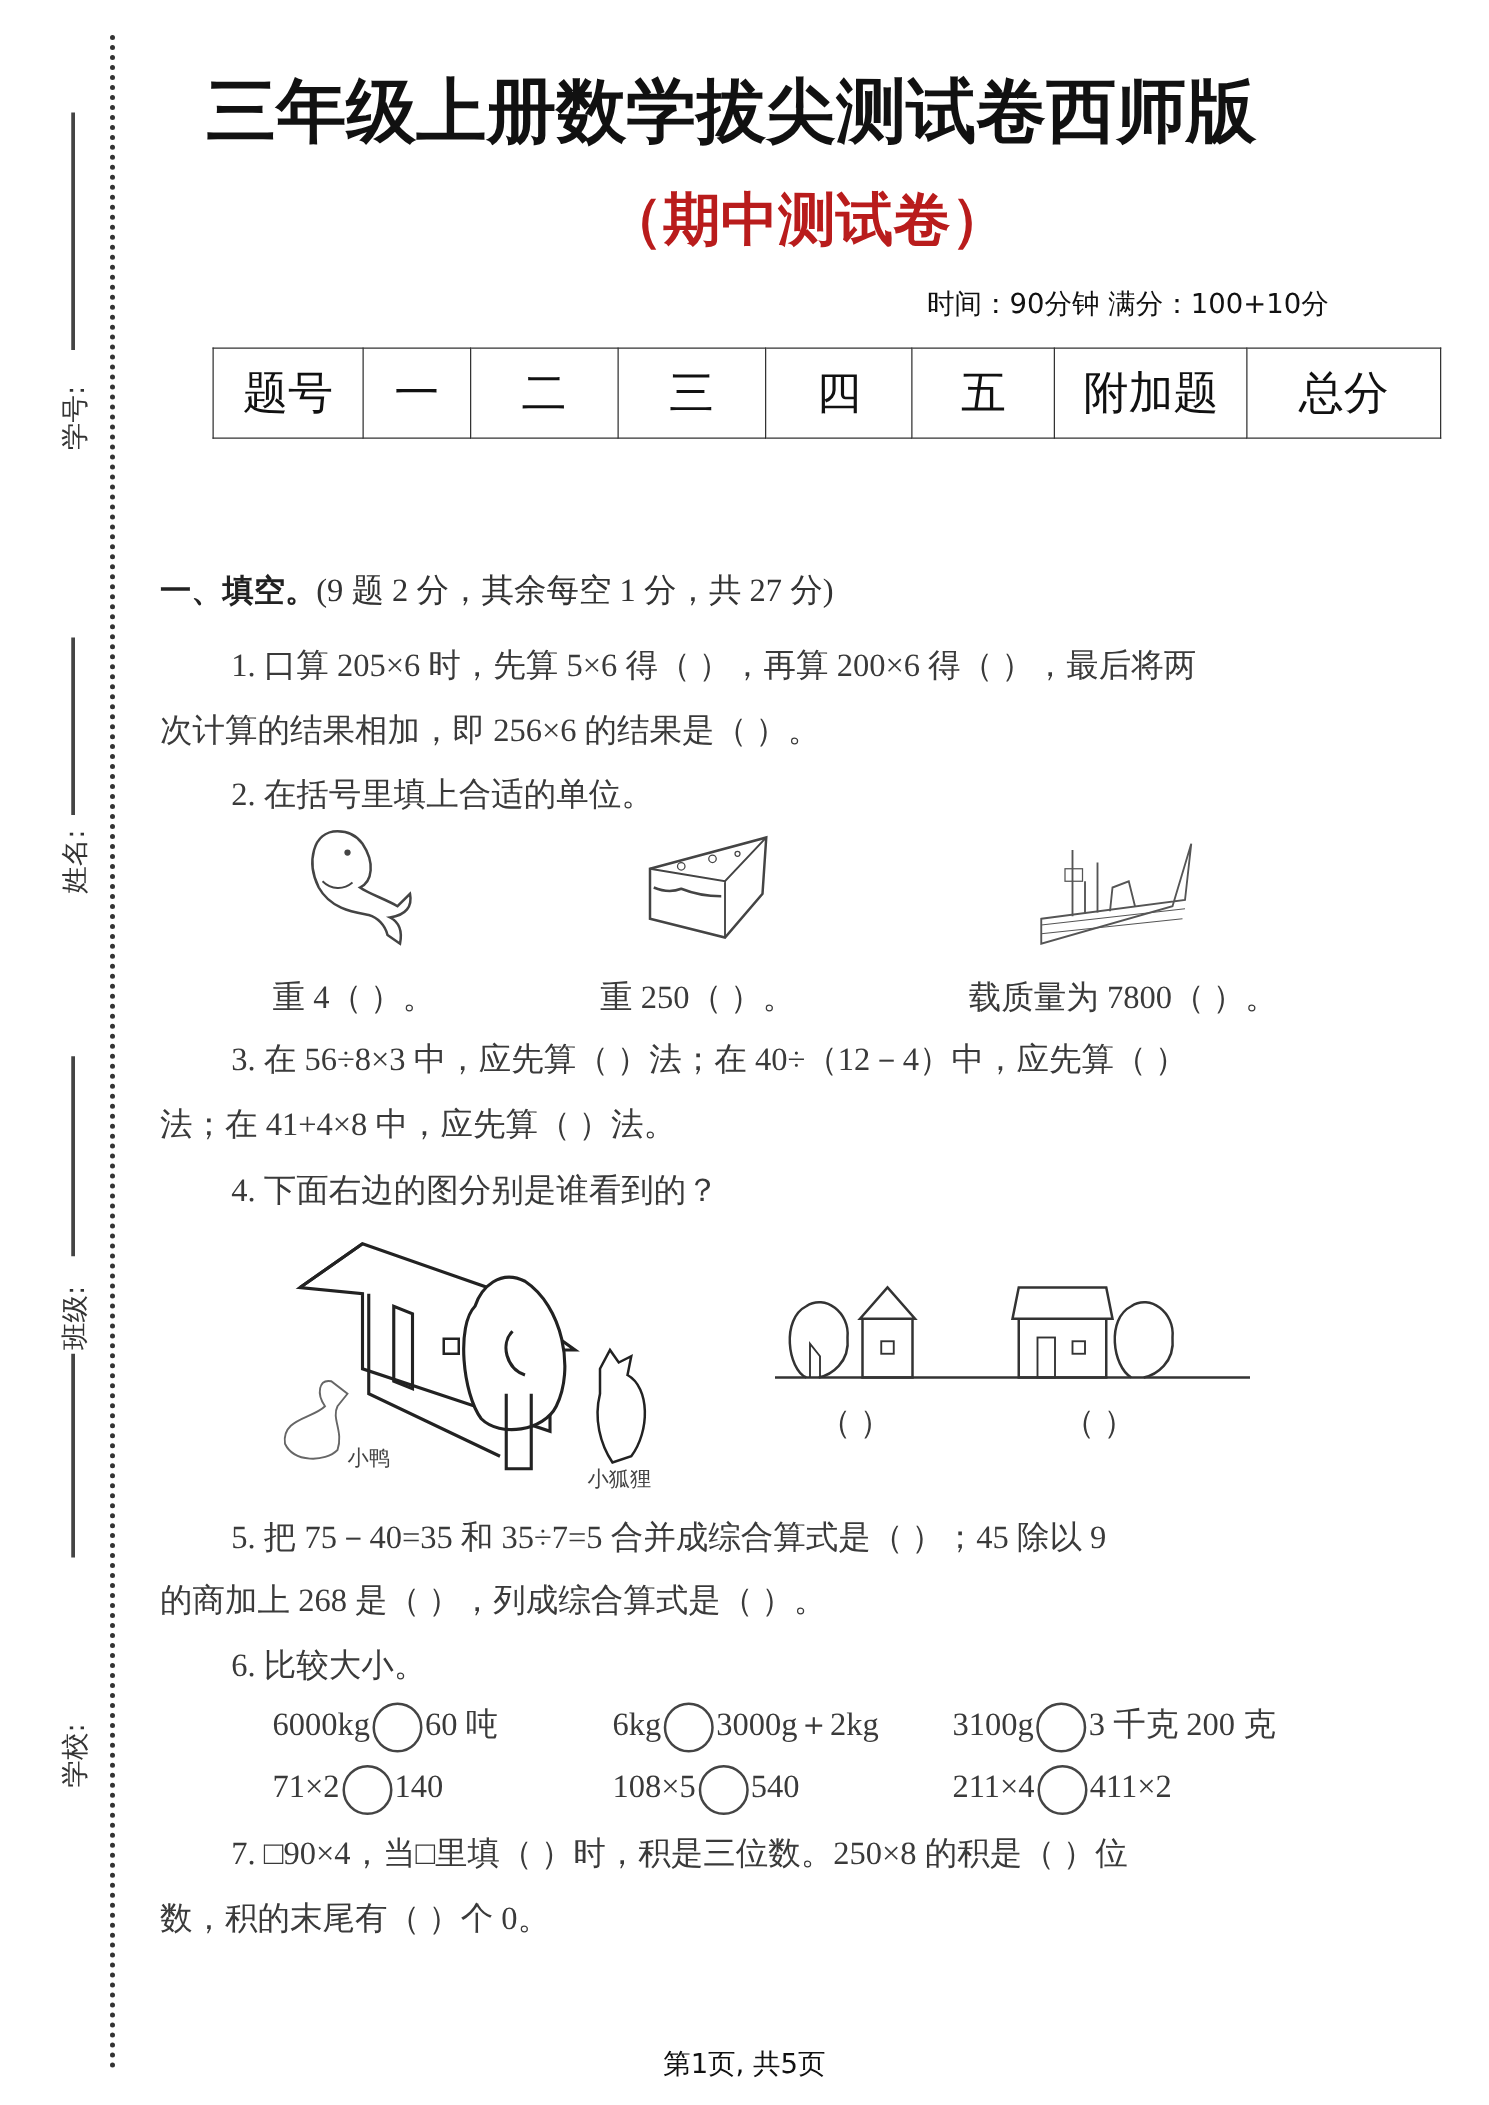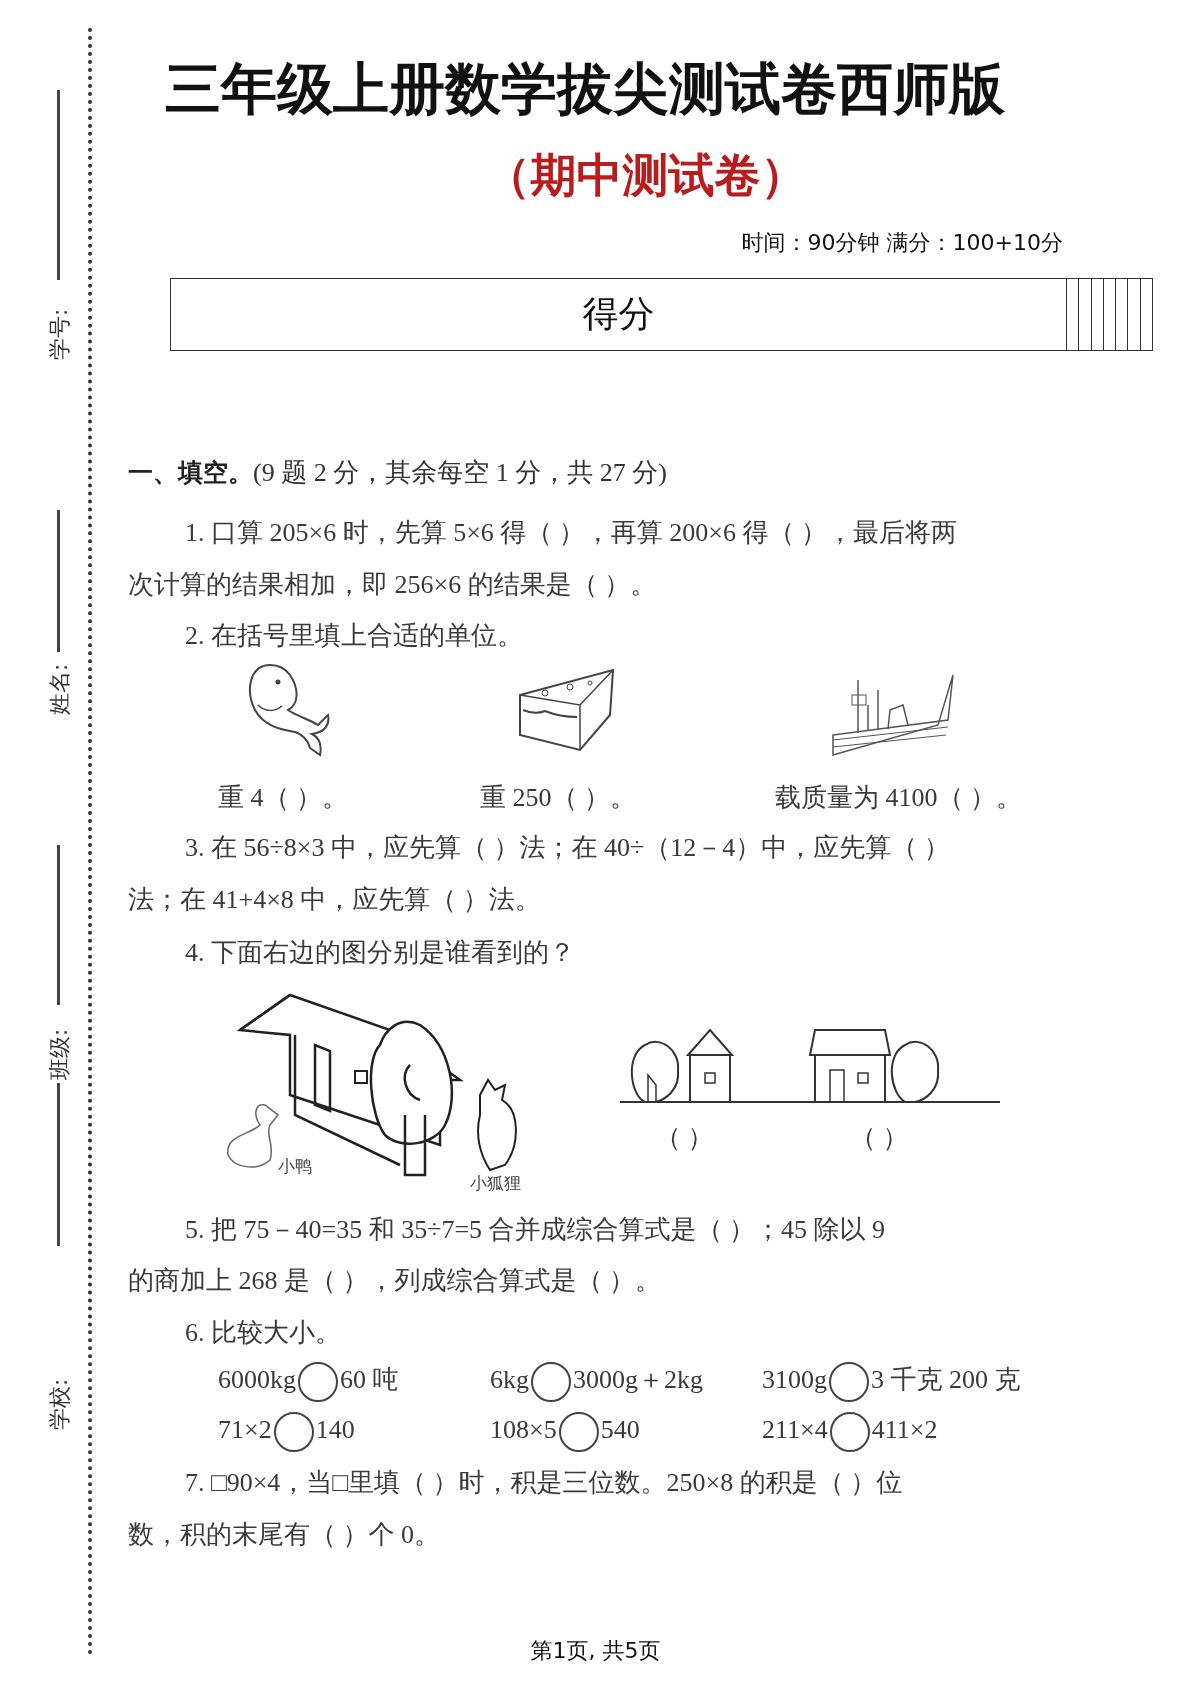--- a/index.html
+++ b/index.html
@@ -81,29 +81,29 @@
   <div class="line" style="top:1083px;height:163px;"></div>
   <div class="label" style="top:1395px;">学校:</div>
 </div>
 
 <div class="title">三年级上册数学拔尖测试卷西师版</div>
 <div class="subtitle">（期中测试卷）</div>
 <div class="meta">时间：90分钟  满分：100+10分</div>
 
 <table class="score">
   <tbody>
-  <tr>
-    <td>得分</td>
-    <td></td>
-    <td></td>
-    <td></td>
-    <td></td>
-    <td></td>
-    <td></td>
-    <td></td>
+      <tr>
+    <td style="width:120px">题号</td>
+    <td style="width:86px">一</td>
+    <td style="width:118px">二</td>
+    <td style="width:118px">三</td>
+    <td style="width:118px">四</td>
+    <td style="width:114px">五</td>
+    <td style="width:154px">附加题</td>
+    <td style="width:155px">总分</td>
   </tr>
 </tbody>
   </table>
 
 <div class="section-head">
   <b>一、填空。</b><span>(9 题 2 分，其余每空 1 分，共 27 分)</span>
 </div>
 
 <div class="q" style="left:185px;top:515px;">1. 口算 205×6 时，先算 5×6 得（        ），再算 200×6 得（        ），最后将两</div>
 <div class="q" style="left:128px;top:567px;">次计算的结果相加，即 256×6 的结果是（        ）。</div>
@@ -127,21 +127,21 @@
 
 <svg class="pic" style="left:828px;top:665px;" width="130" height="95" viewBox="0 0 130 95">
   <path d="M5 70 L120 55 L125 10 L110 60 L5 90 Z" fill="none" stroke="#555" stroke-width="1.5"></path>
   <path d="M5 75 L120 62 M5 82 L118 70" stroke="#555" stroke-width="1"></path>
   <path d="M30 68 L30 15 M50 65 L50 25 M40 66 L40 40 M60 64 L62 45 L75 40 L80 60" fill="none" stroke="#555" stroke-width="1.5"></path>
   <rect x="24" y="30" width="14" height="10" fill="none" stroke="#555"></rect>
 </svg>
 
 <div class="q" style="left:218px;top:780px;text-align:right;">重 4（        ）。</div>
 <div class="q" style="left:480px;top:780px;">重 250（        ）。</div>
-<div class="q" style="left:775px;top:780px;">载质量为 4100（        ）。</div>
+<div class="q" style="left:775px;top:780px;">载质量为 7800（        ）。</div>
 
 <div class="q" style="left:185px;top:830px;">3. 在 56÷8×3 中，应先算（        ）法；在 40÷（12－4）中，应先算（        ）</div>
 <div class="q" style="left:128px;top:882px;">法；在 41+4×8 中，应先算（        ）法。</div>
 
 <div class="q" style="left:185px;top:935px;">4. 下面右边的图分别是谁看到的？</div>
 
 <svg class="pic" style="left:220px;top:985px;" width="330" height="200" viewBox="0 0 330 200">
 
   <path d="M70 10 L170 45 L240 95 L220 95 L220 160 L70 110 L70 50 L20 45 Z" fill="none" stroke="#222" stroke-width="2.5"></path>
   <path d="M20 45 L70 10 M75 50 L75 130 L180 180" fill="none" stroke="#222" stroke-width="2.5"></path>

